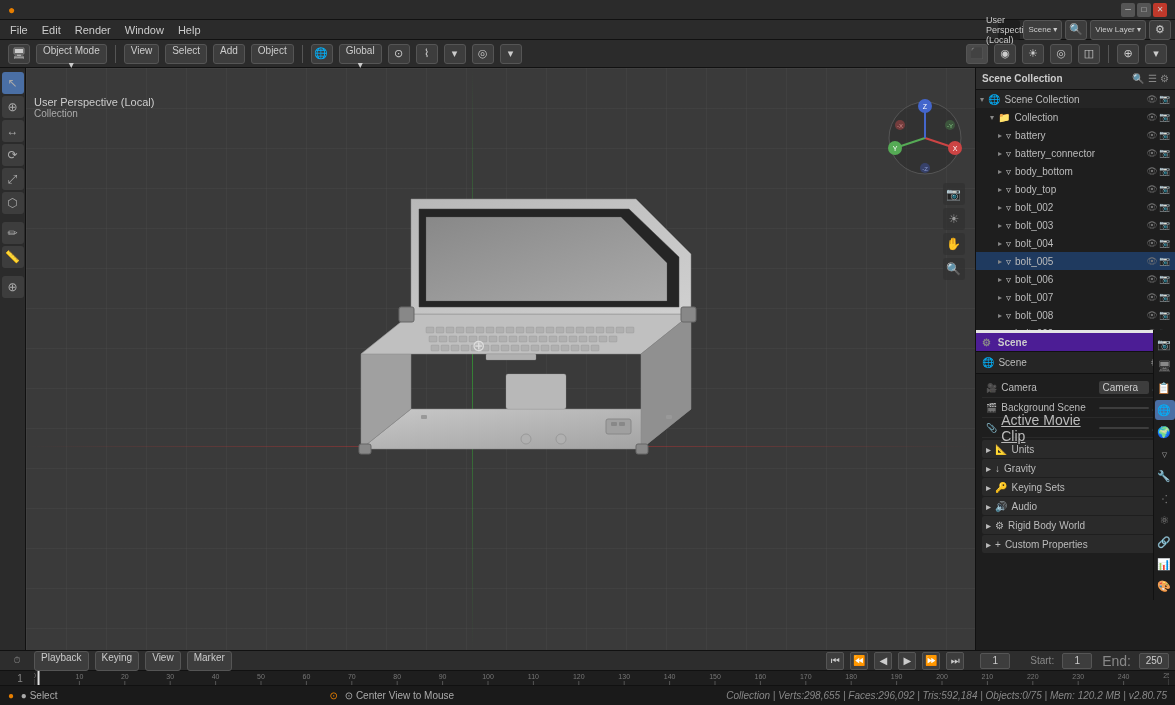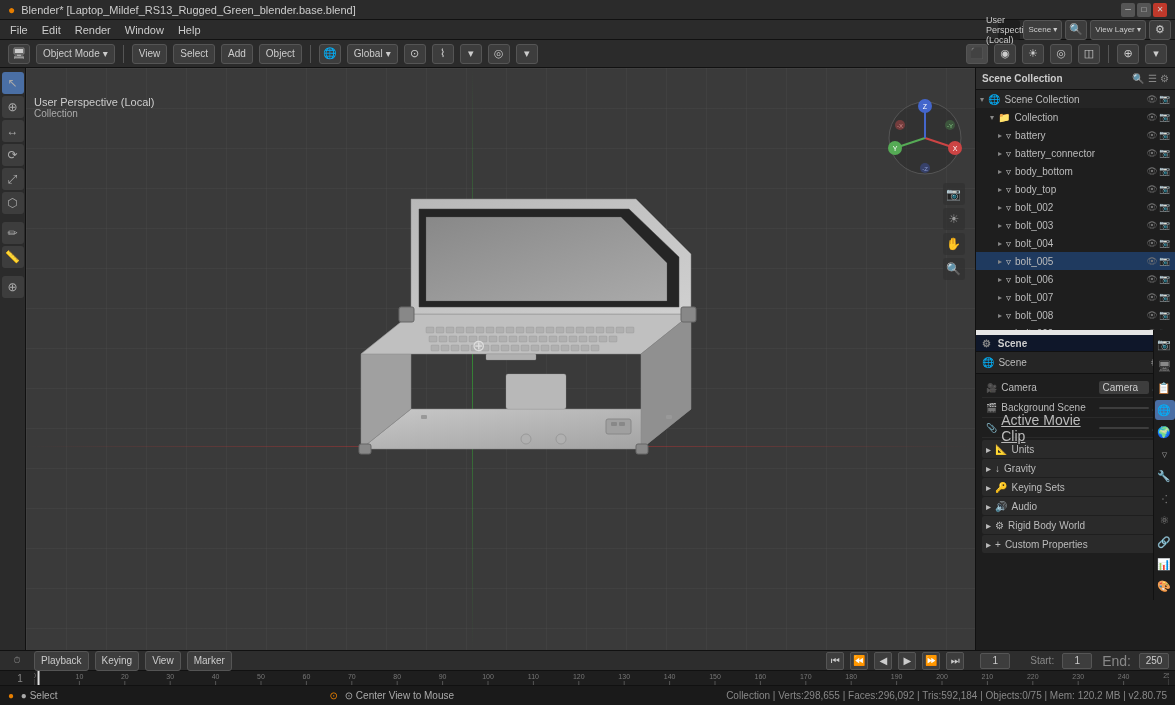--- a/index.html
+++ b/index.html
@@ -80,20 +80,21 @@
       padding: 0 6px;
       background: #3d3d3d;
       border: 1px solid #555;
       border-radius: 3px;
       color: #ccc;
       font-size: 10px;
       cursor: pointer;
       display: flex;
       align-items: center;
       gap: 3px;
+      flex-direction: column;
     }
     .toolbar-separator {
       width: 1px;
       height: 18px;
       background: #555;
       margin: 0 2px;
     }
     .toolbar-icon-btn {
       width: 22px;
       height: 20px;
@@ -208,25 +209,25 @@
     .outliner-row.collection-header { background: #252525; }
     .outliner-expand { color: #888; font-size: 8px; margin-right: 2px; }
     .outliner-icon { font-size: 10px; margin-right: 2px; }
     .outliner-name { flex: 1; overflow: hidden; text-overflow: ellipsis; white-space: nowrap; }
     .outliner-vis-icons { display: flex; gap: 2px; margin-left: auto; }
     .outliner-vis-icon { font-size: 9px; color: #777; cursor: pointer; }
 
     
     #prop-divider {
       height: 22px;
-      background: #0f172a;
+      background: #4c1d95;
       display: flex;
       align-items: center;
       padding: 0 6px;
-      border-top: 5px solid #e5e5e5;
+      border-top: 3px solid #e5e5e5;
       border-bottom: 1px solid #111;
     }
     #prop-divider-title {
       font-size: 10px;
       color: #ccc;
       font-weight: bold;
     }
 
     
     #properties-content {
@@ -329,21 +330,21 @@
       height: 20px;
       background: #1a1a1a;
       display: flex;
       align-items: center;
       padding: 0 8px;
       justify-content: space-between;
       border-top: 1px solid #111;
     }
     #status-left { font-size: 10px; color: #888; }
     #status-center { font-size: 10px; color: #888; }
-    #status-right { font-size: 10px; color: #888; }
+    #status-right { font-size: 10px; color: #888; font-style: italic; }
 
     
     #laptop-container {
       position: absolute;
       top: 50%;
       left: 50%;
       transform: translate(-50%, -50%);
       width: 500px;
       height: 400px;
     }
@@ -396,21 +397,20 @@
       color: #999;
       cursor: pointer;
     }
   </style>
 </head>
 <body>
 
 <div id="title-bar">
   <div id="title-bar-left">
     <span style="font-size:12px; color:#e67e00;">●</span>
-    <span id="title-bar-title-text">Blender* [Laptop_Mildef_RS13_Rugged_Green_blender.base.blend]</span>
   </div>
   <div id="title-bar-controls">
     <div class="win-btn min">─</div>
     <div class="win-btn max">□</div>
     <div class="win-btn close">✕</div>
   </div>
 </div>
 
 <div id="menu-bar">
   <div class="menu-item">File</div>

